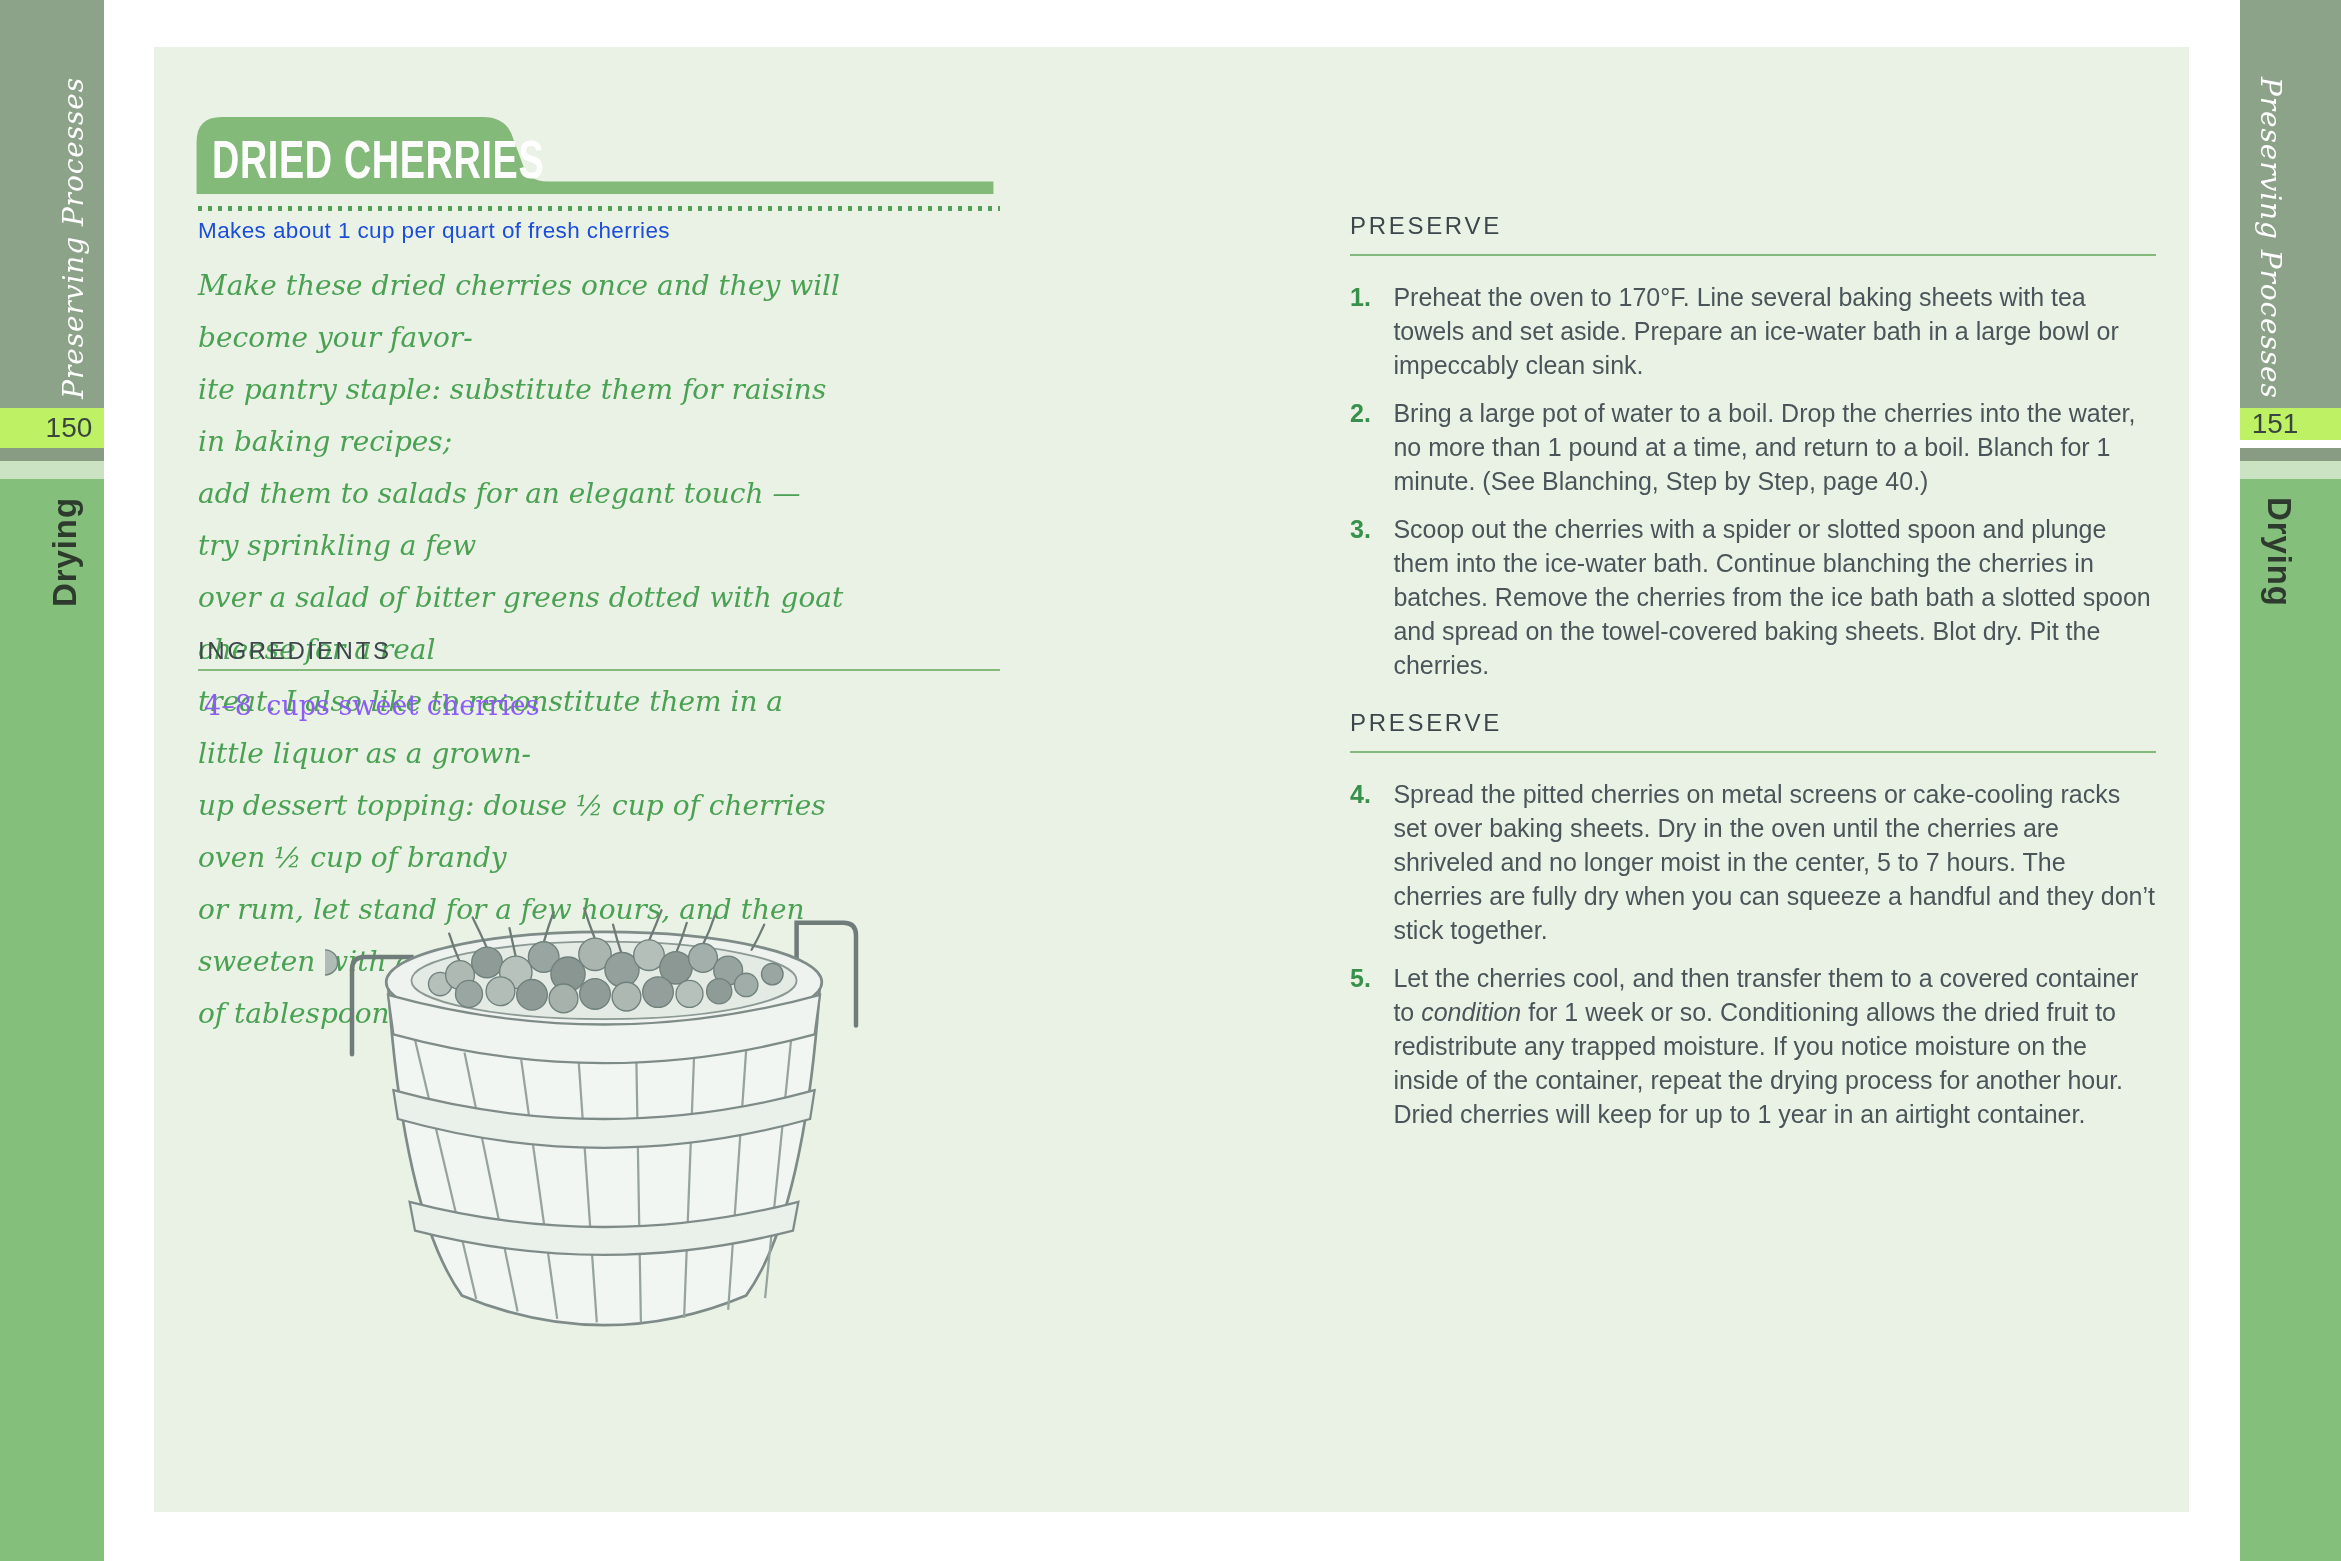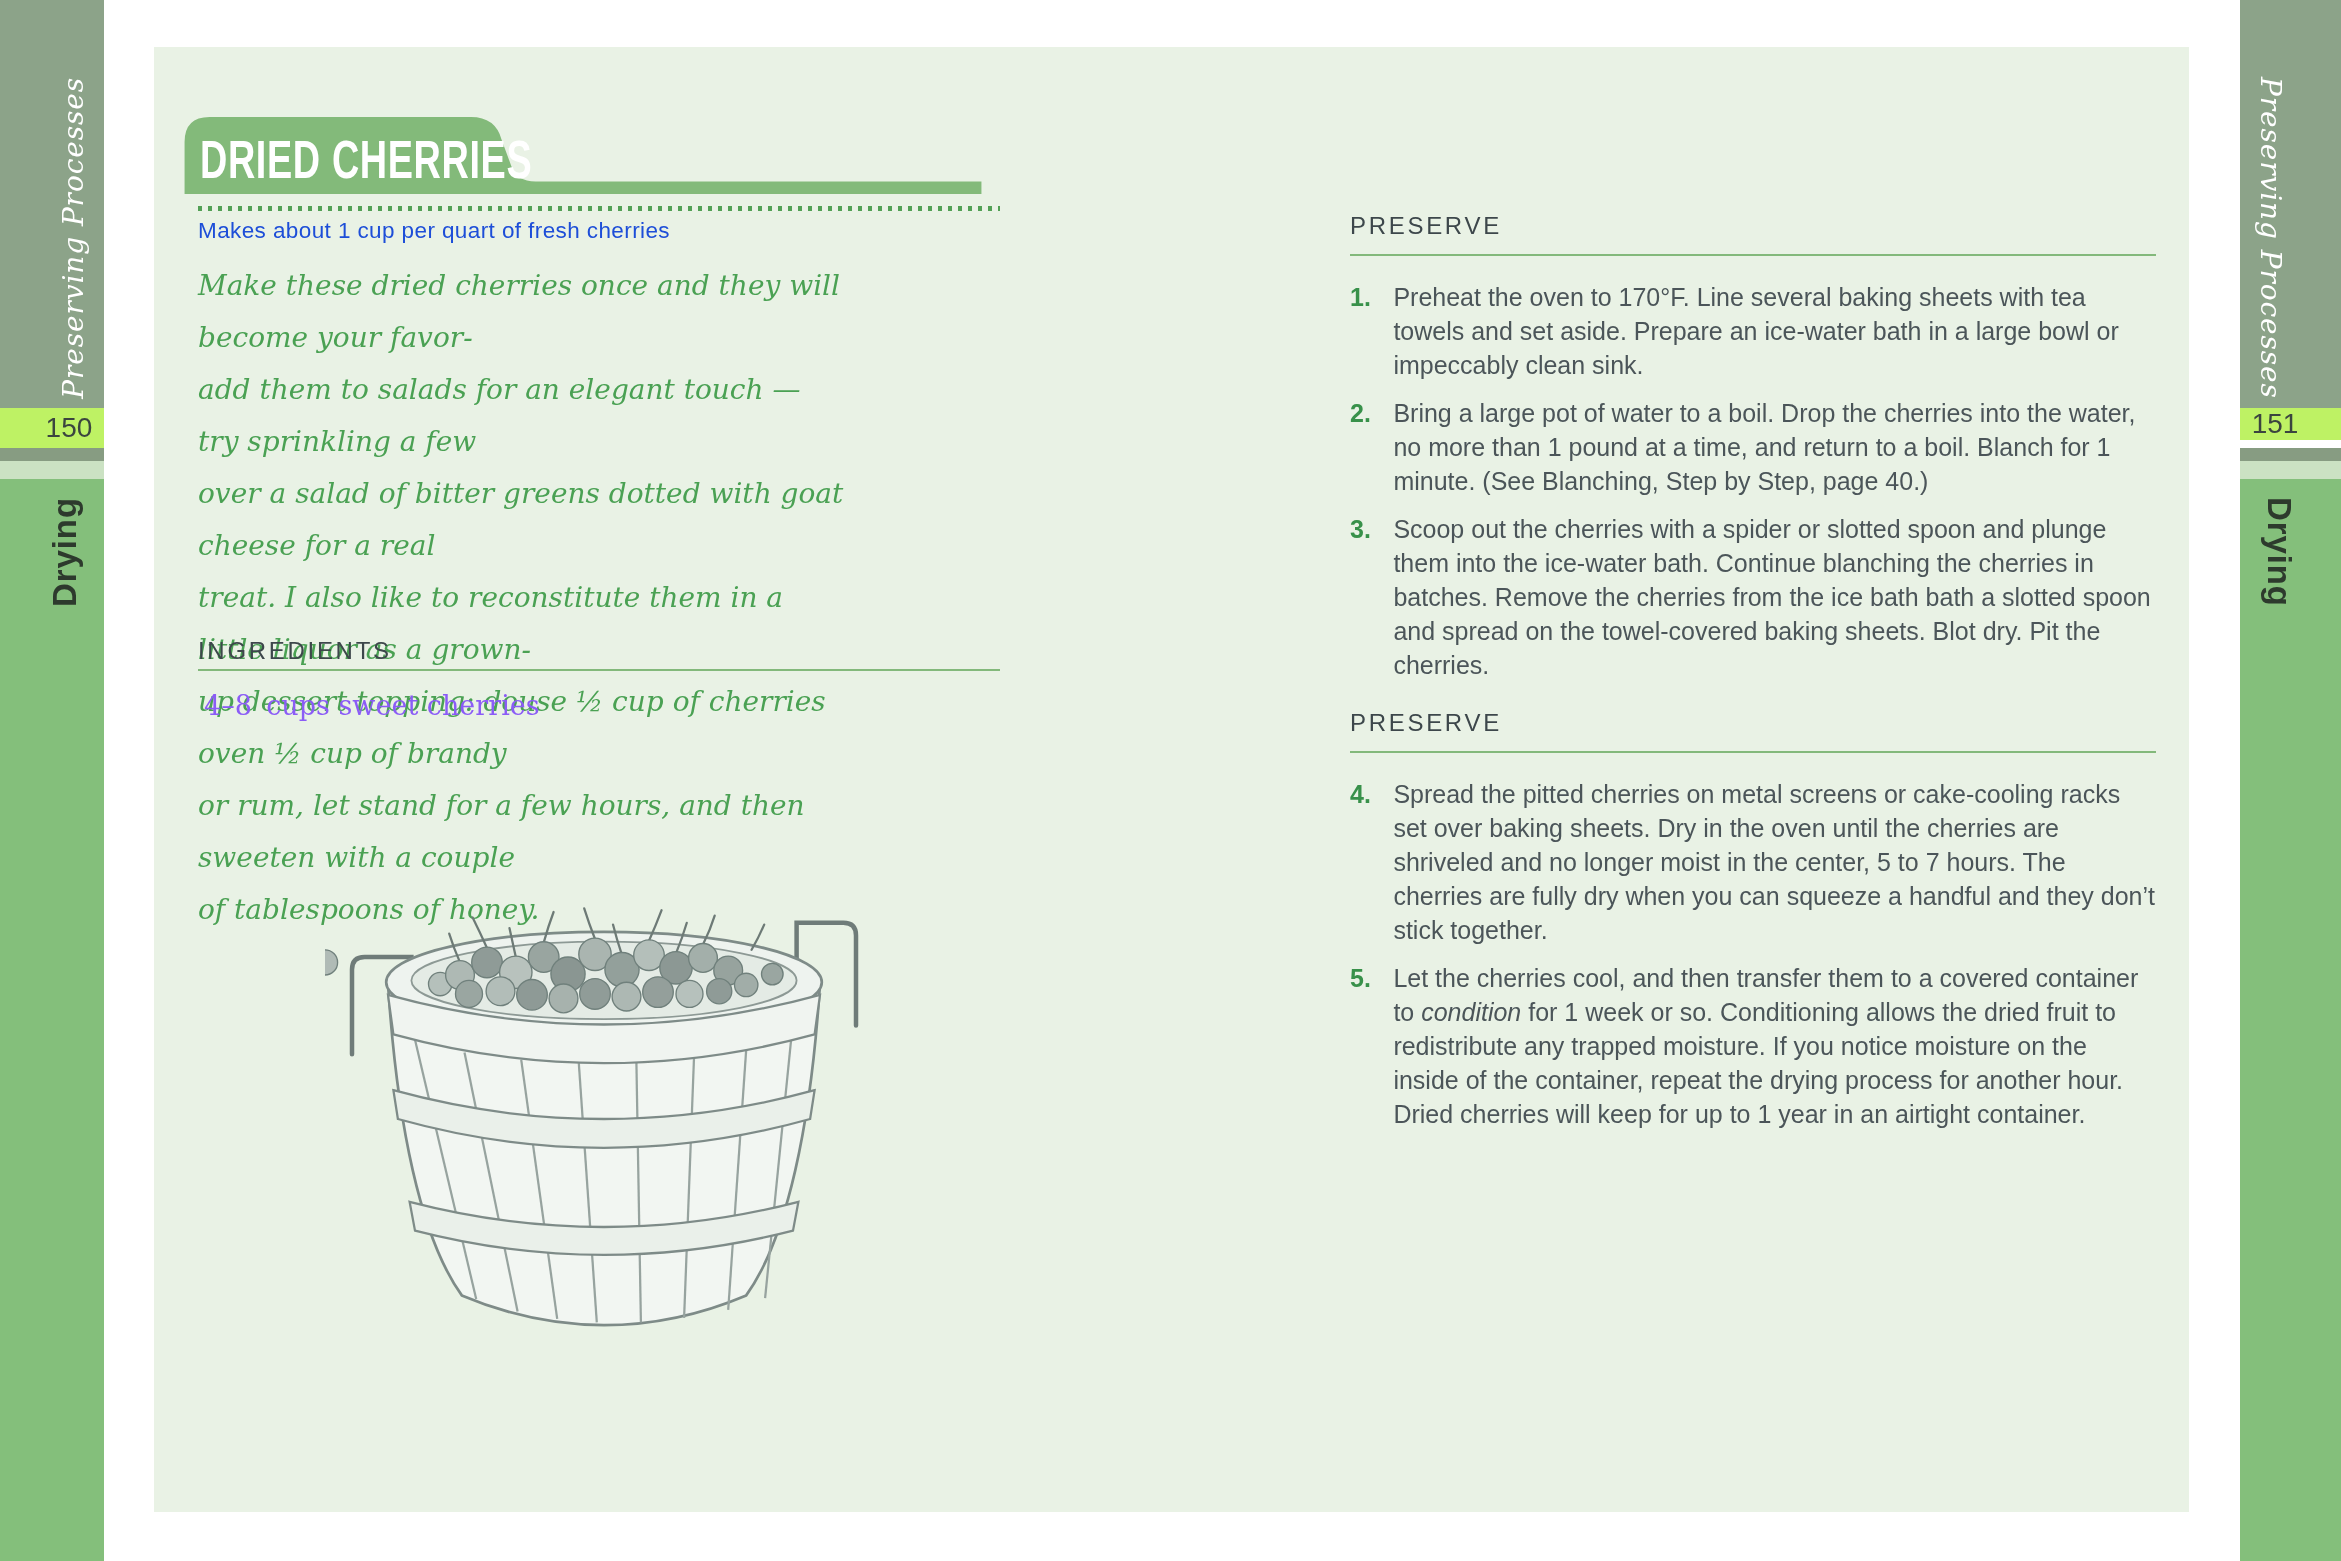--- a/index.html
+++ b/index.html
@@ -18,21 +18,21 @@
            font-size:28px;color:#ffffff;letter-spacing:0.9px;position:absolute;}
   .v-sans{writing-mode:vertical-rl;font-weight:bold;font-size:33px;color:#2d3a2d;
           letter-spacing:0.9px;position:absolute;}
   .flip{transform:rotate(180deg);}
   .pagenum{font-size:28px;color:#3b453f;position:absolute;top:50%;transform:translateY(-50%);}
 
   
   #page{position:absolute;left:154px;top:47px;width:2035px;height:1465px;background:#e9f2e5;}
 
   
-  #title-banner{position:absolute;left:28px;top:70px;width:802px;height:77px;}
+  #title-banner{position:absolute;left:40px;top:70px;width:802px;height:77px;}
   #title-text{position:absolute;left:18px;top:10.8px;font-size:54px;font-weight:bold;color:#ffffff;
               letter-spacing:0.9px;transform:scaleX(0.70);transform-origin:left center;white-space:nowrap;}
   #dotted-rule{position:absolute;left:44px;top:159px;width:802px;height:4.5px;
                background:repeating-linear-gradient(90deg,#52a055 0 3.6px,transparent 3.6px 10px);}
 
   .small-caps-heading{font-size:24px;letter-spacing:2.7px;color:#3d474b;}
   #yield-line{position:absolute;left:44px;top:171px;font-size:22.5px;letter-spacing:0.4px;color:#1d4ed8;}
 
   
   #intro{position:absolute;left:44px;top:213px;width:649px;
@@ -97,20 +97,21 @@
         <path d="M 0,86 L 0,28 Q 0,0 28,0 L 320,0 Q 347,0 354,25 L 365,55 Q 371,72 392,72 L 890,72 L 890,86 Z" fill="#83ba7a"></path>
       </svg>
       <div id="title-text">DRIED CHERRIES</div>
     </div>
     <div id="dotted-rule"></div>
 
     <div id="yield-line">Makes about 1 cup per quart of fresh cherries</div>
 
     <div id="intro">
       <div>Make these dried cherries once and they will become your favor-</div>
+      <div>ite pantry staple: substitute them for raisins in baking recipes;</div>
       <div>add them to salads for an elegant touch — try sprinkling a few</div>
       <div>over a salad of bitter greens dotted with goat cheese for a real</div>
       <div>treat. I also like to reconstitute them in a little liquor as a grown-</div>
       <div>up dessert topping: douse ½ cup of cherries oven ½ cup of brandy</div>
       <div>or rum, let stand for a few hours, and then sweeten with a couple</div>
       <div>of tablespoons of honey.</div>
     </div>
 
     <div id="ingredients-heading" class="small-caps-heading">INGREDIENTS</div>
     <div id="ingredients-rule"></div>

